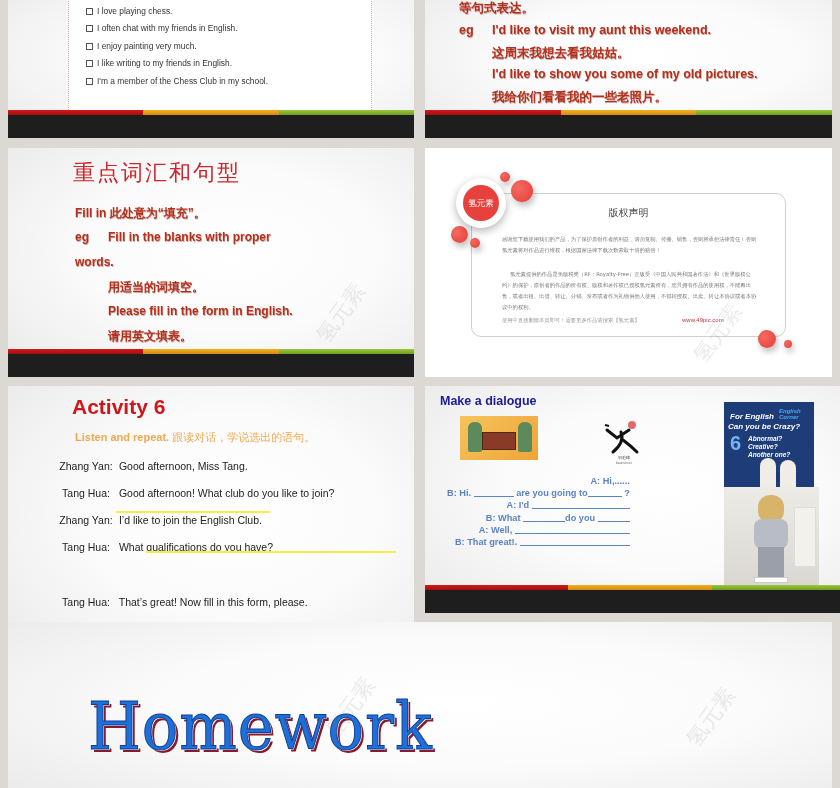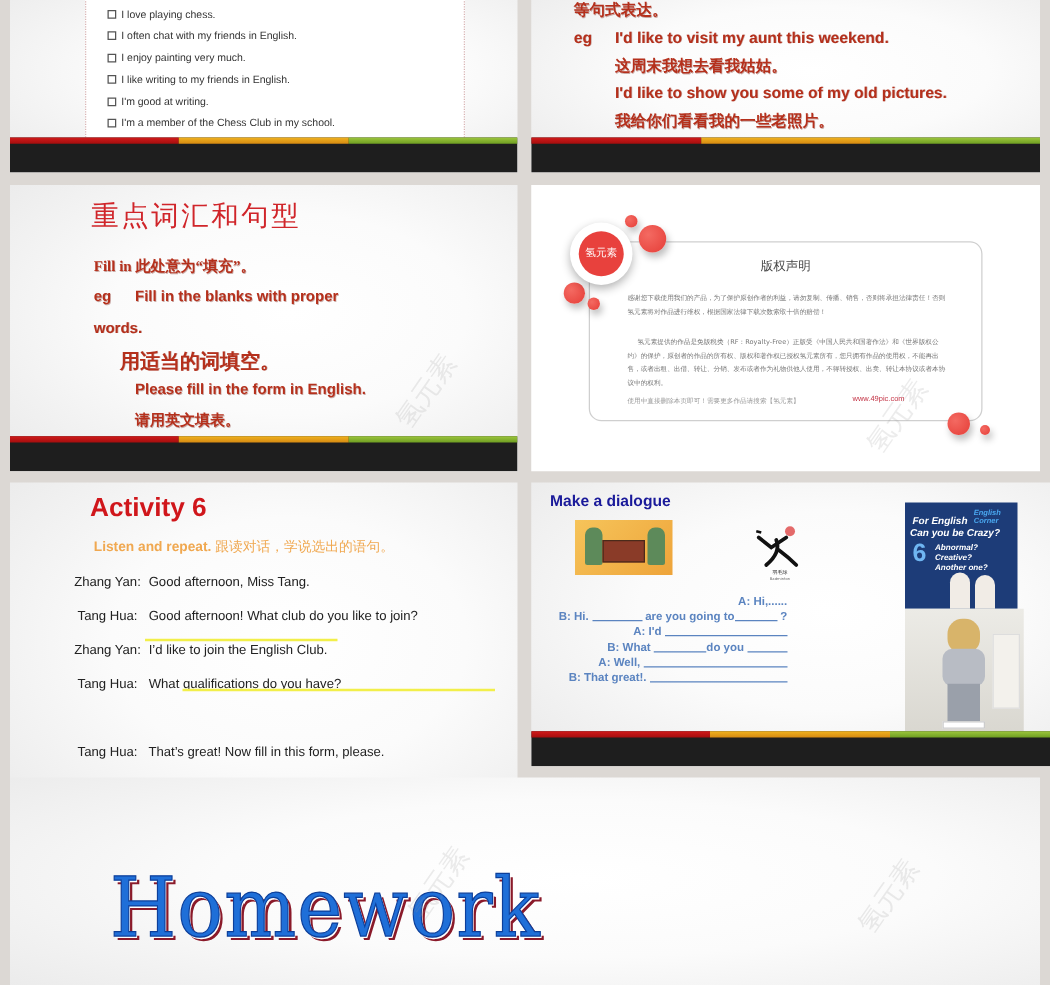--- a/index.html
+++ b/index.html
@@ -20,21 +20,21 @@
   #s1 .paper { position: absolute; left: 60px; top: 0; width: 304px; height: 120px; background: #fff;
      border-left: 1px dotted #d8b4b4; border-right: 1px dotted #d8b4b4; }
   #s1 ul { list-style: none; position: absolute; left: 78px; top: 13px; }
   #s1 li { font-size: 8.4px; color: #333; height: 17.4px; line-height: 17.4px; white-space: nowrap; }
   #s1 li .cb { display: inline-block; width: 7px; height: 7px; border: 1px solid #555; margin-right: 4px; vertical-align: -1px; }
 
   
   #s2 { left: 425px; top: -10px; width: 407px; height: 148px; }
   .rb { color: #b5301c; font-weight: bold; font-size: 12.5px; position: absolute; white-space: nowrap;
      text-shadow: 0.6px 0.6px 0 rgba(110,20,10,0.35); }
-  .zh { font-family: Liberation Serif, serif; }
+  .zh { font-family: Liberation Sans, sans-serif; }
 
   
   #s3 { left: 8px; top: 148px; width: 406px; height: 229px; }
   #s3 .title { position: absolute; left: 65px; top: 10px; font-size: 22px; color: #d0252a;
      font-family: "DejaVu Serif", serif; letter-spacing: 2px; }
 
   
   #s4 { left: 425px; top: 148px; width: 407px; height: 229px; background: #fff; }
   #s4 .card { position: absolute; left: 46px; top: 45px; width: 315px; height: 144px;
      border: 1px solid #cfcfcf; border-radius: 10px; background: #fff; }
@@ -91,21 +91,20 @@
 </head>
 <body>
 
 <div class="slide" id="s1">
   <div class="paper"></div>
   <ul>
     <li><span class="cb"></span><span>I love playing chess.</span></li>
     <li><span class="cb"></span><span>I often chat with my friends in English.</span></li>
     <li><span class="cb"></span><span>I enjoy painting very much.</span></li>
     <li><span class="cb"></span><span>I like writing to my friends in English.</span></li>
-    <li><span class="cb"></span><span>I'm good at writing.</span></li>
     <li><span class="cb"></span><span>I'm a member of the Chess Club in my school.</span></li>
   </ul>
   <div class="footer">
     <div class="stripe">
         <span class="s-red"></span>
         <span class="s-orange"></span>
         <span class="s-green"></span>
       </div>
   </div>
 </div>
@@ -125,21 +124,21 @@
       </div>
   </div>
 </div>
 
 <div class="slide" id="s3">
   <div class="title">重点词汇和句型</div>
   <div class="rb zh" style="left:67px;top:57px;font-size:12px;">Fill in 此处意为“填充”。</div>
   <div class="rb" style="left:67px;top:82px;font-size:12px;">eg</div>
   <div class="rb" style="left:100px;top:82px;font-size:12px;">Fill in the blanks with proper</div>
   <div class="rb" style="left:67px;top:107px;font-size:12px;">words.</div>
-  <div class="rb zh" style="left:88px;top:131px;font-size:16px;">用适当的词填空。</div>
+  <div class="rb zh" style="left:100px;top:131px;font-size:12px;">用适当的词填空。</div>
   <div class="rb" style="left:100px;top:156px;font-size:12px;">Please fill in the form in English.</div>
   <div class="rb zh" style="left:100px;top:180px;font-size:12px;">请用英文填表。</div>
   <div class="wm" style="left:300px;top:150px;">氢元素</div>
   <div class="footer">
     <div class="stripe">
         <span class="s-red"></span>
         <span class="s-orange"></span>
         <span class="s-green"></span>
       </div>
   </div>

